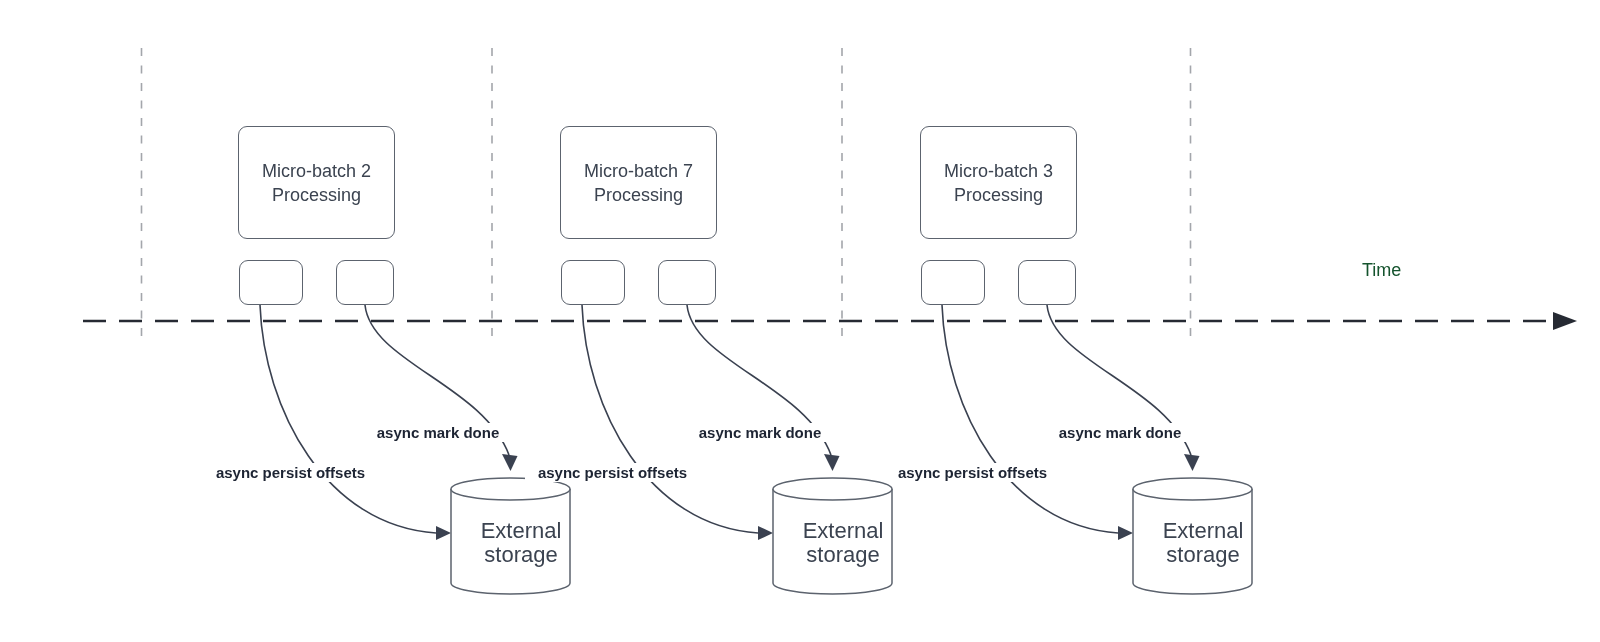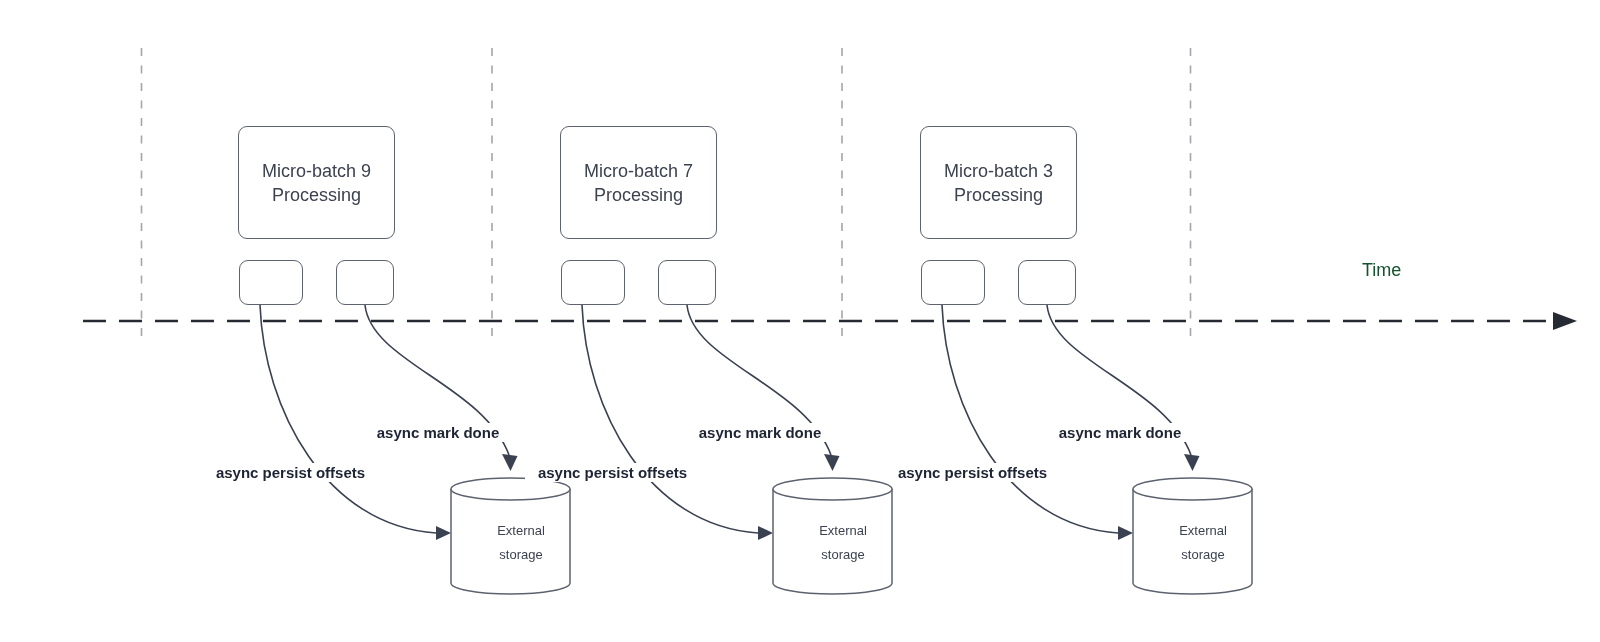--- a/index.html
+++ b/index.html
@@ -30,21 +30,21 @@
   .sb-b{left:98px;width:56px;}
   .edge-label{
     position:absolute;background:#ffffff;
     font-weight:700;font-size:15px;line-height:17px;color:#1d2433;
     white-space:nowrap;text-align:center;padding:1px 0;margin-top:44px;
   }
   .persist{left:-35px;top:419px;width:175px;}
   .done{left:128px;top:379px;width:144px;}
   .storage-label{
     position:absolute;left:213px;top:519px;width:140px;
-    text-align:center;font-size:13px;line-height:24px;color:#3b4350;
+    text-align:center;font-size:22px;line-height:24px;color:#3b4350;
   }
   .storage-label span{display:block;}
   .time-label{
     position:absolute;left:1362px;top:260px;
     font-size:18px;color:#14532d;white-space:nowrap;
   }
   
   .vguide{stroke:#a3a6ab;stroke-width:1.6;stroke-dasharray:8 9.5;fill:none;}
   .tl{stroke:#262a33;stroke-width:2.3;stroke-dasharray:23 13;fill:none;}
   .tl-ah{fill:#262a33;stroke:none;}
@@ -90,21 +90,21 @@
       <path class="ah" d="M213,533 L198,526 L198,540 Z"></path>
       <path class="edge" d="M127,305 C133,362 245,385 271,455"></path>
       <path class="ah" d="M272.5,471 L264,454 L279.5,456 Z"></path>
       <path class="cyl" d="M213,489 v94 a59.5,11 0 0 0 119,0 v-94"></path>
       <ellipse class="cyl" cx="272.5" cy="489" rx="59.5" ry="11"></ellipse>
     </g>
   </svg>
 
   <div class="group g0">
     <div class="main-box">
-      <span>Micro-batch 9</span>
+      <span>Micro-batch 2</span>
       <span>Processing</span>
     </div>
     <div class="small-box sb-a"></div>
     <div class="small-box sb-b"></div>
     <div class="edge-label persist">async persist offsets</div>
     <div class="edge-label done">async mark done</div>
     <div class="storage-label">
       <span>External</span>
       <span>storage</span>
     </div>

